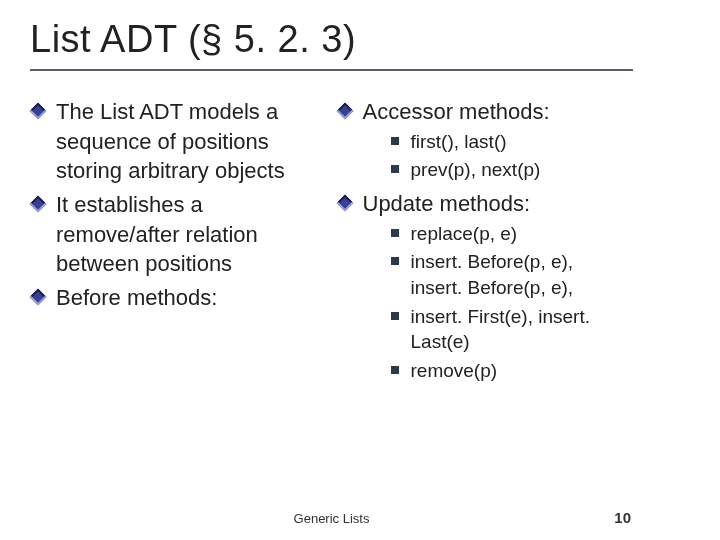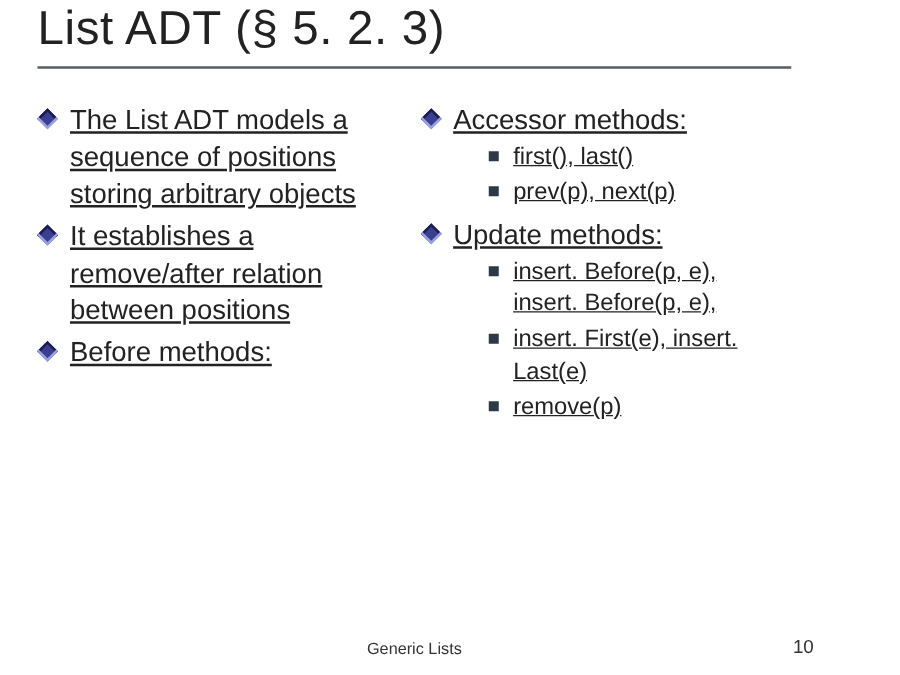--- a/index.html
+++ b/index.html
@@ -10,21 +10,21 @@
     font-family: Verdana, Geneva, sans-serif;
     background: #ffffff;
     color: #222222;
     position: relative;
     overflow: hidden;
   }
   .slide {
     box-sizing: border-box;
     width: 663px;
     height: 540px;
-    padding: 2px 30px 0 30px;
+    padding: 18px 30px 0 30px;
     position: relative;
   }
   .title {
     font-size: 38px;
     font-weight: 400;
     letter-spacing: 0.5px;
     margin: 0 0 8px 0;
     white-space: nowrap;
   }
   .rule {
@@ -43,21 +43,20 @@
   }
   ul.b1 {
     list-style: none;
     padding: 0;
     margin: 0;
   }
   ul.b1 > li {
     position: relative;
     padding-left: 26px;
     margin: 0 0 4px 0;
-    text-decoration: underline;
   }
   ul.b1 > li::before {
     content: "";
     position: absolute;
     left: 2px;
     top: 8px;
     width: 12px;
     height: 12px;
     background: #3b3f8f;
     transform: rotate(45deg);
@@ -87,24 +86,25 @@
     position: absolute;
     left: 0;
     right: 0;
     bottom: 14px;
     text-align: center;
     font-size: 13px;
     color: #333;
   }
   .footer-right {
     position: absolute;
-    right: 12px;
+    right: 32px;
     bottom: 14px;
     font-size: 15px;
     color: #333;
+    font-weight: bold;
   }
 </style>
 </head>
 <body>
 
 <div class="slide">
   <h1 class="title">List ADT (§ 5. 2. 3)</h1>
   <hr class="rule">
 
   <div class="cols">
@@ -124,20 +124,21 @@
         <li>
           <span>Accessor methods:</span>
           <ul class="b2">
             <li>first(), last()</li>
             <li>prev(p), next(p)</li>
           </ul>
         </li>
         <li>
           <span>Update methods:</span>
           <ul class="b2">
+            <li>replace(p, e)</li>
             <li>insert. Before(p, e), insert. Before(p, e),</li>
             <li>insert. First(e), insert. Last(e)</li>
             <li>remove(p)</li>
           </ul>
         </li>
       </ul>
     </div>
 
   </div>
 

